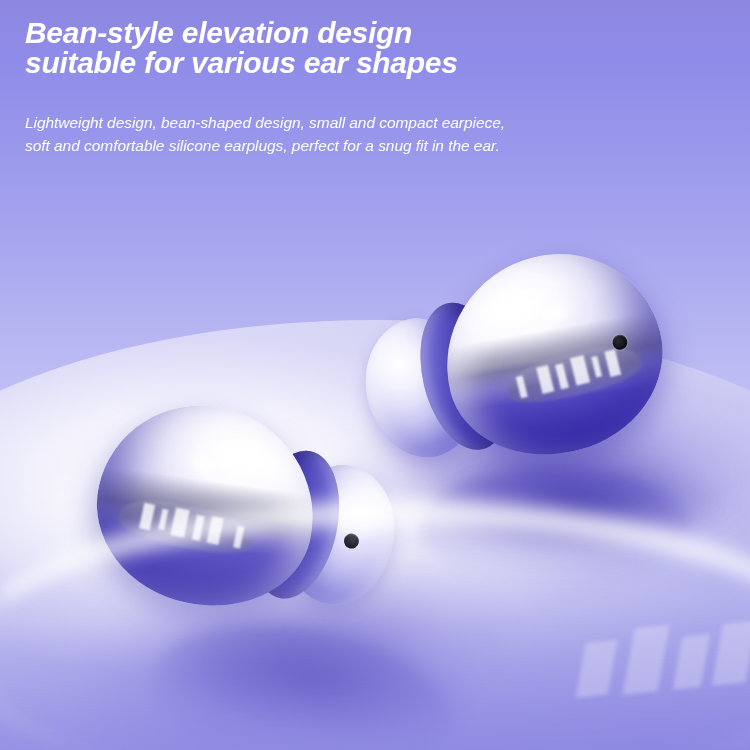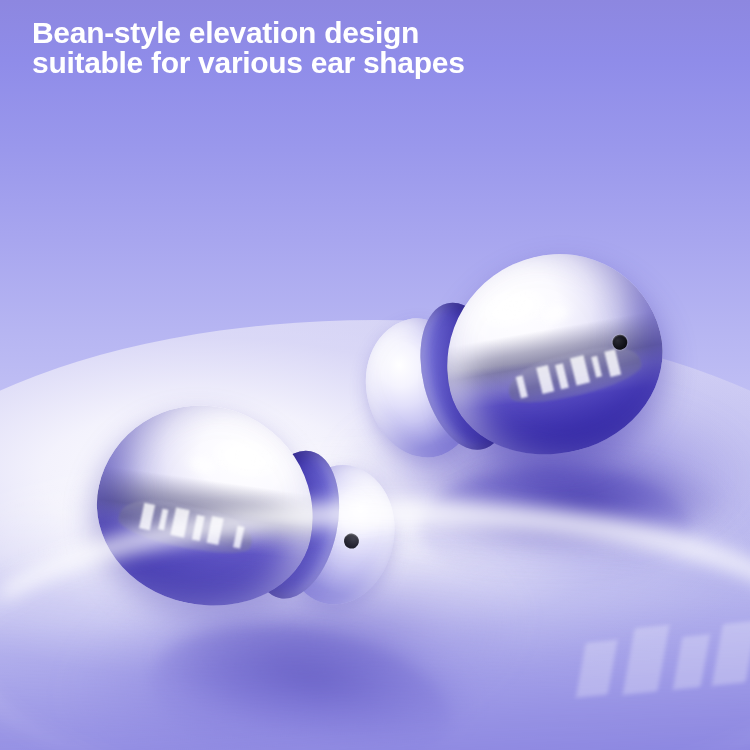--- a/index.html
+++ b/index.html
@@ -347,23 +347,24 @@
     background: rgba(255,255,255,0.9);
   }
   .window-glints i:nth-child(1){ left: 6%;  top: 18%; width: 16%; height: 46%; }
   .window-glints i:nth-child(2){ left: 30%; top: 10%; width: 18%; height: 56%; }
   .window-glints i:nth-child(3){ left: 56%; top: 22%; width: 14%; height: 44%; }
   .window-glints i:nth-child(4){ left: 76%; top: 14%; width: 17%; height: 52%; }
 
   
   .copy {
     position: absolute;
-    left: 32px;
+    left: 25px;
     top: 18px;
     width: 710px;
+    font-style: italic;
   }
   .headline {
     color: #ffffff;
     font-size: 30px;
     font-weight: 700;
     line-height: 30px;
     letter-spacing: -0.3px;
     margin: 0;
   }
   .headline span { display: block; white-space: nowrap; }
@@ -447,16 +448,18 @@
         <i></i>
     </div>
   </div>
 
   <div class="copy">
     <h1 class="headline">
       <span>Bean-style elevation design</span>
       <span>suitable for various ear shapes</span>
     </h1>
     <p class="subcopy">
+      <span>Lightweight design, bean-shaped design, small and compact earpiece,</span>
+      <span>soft and comfortable silicone earplugs, perfect for a snug fit in the ear.</span>
     </p>
   </div>
 
 </div>
 
 </body></html>

